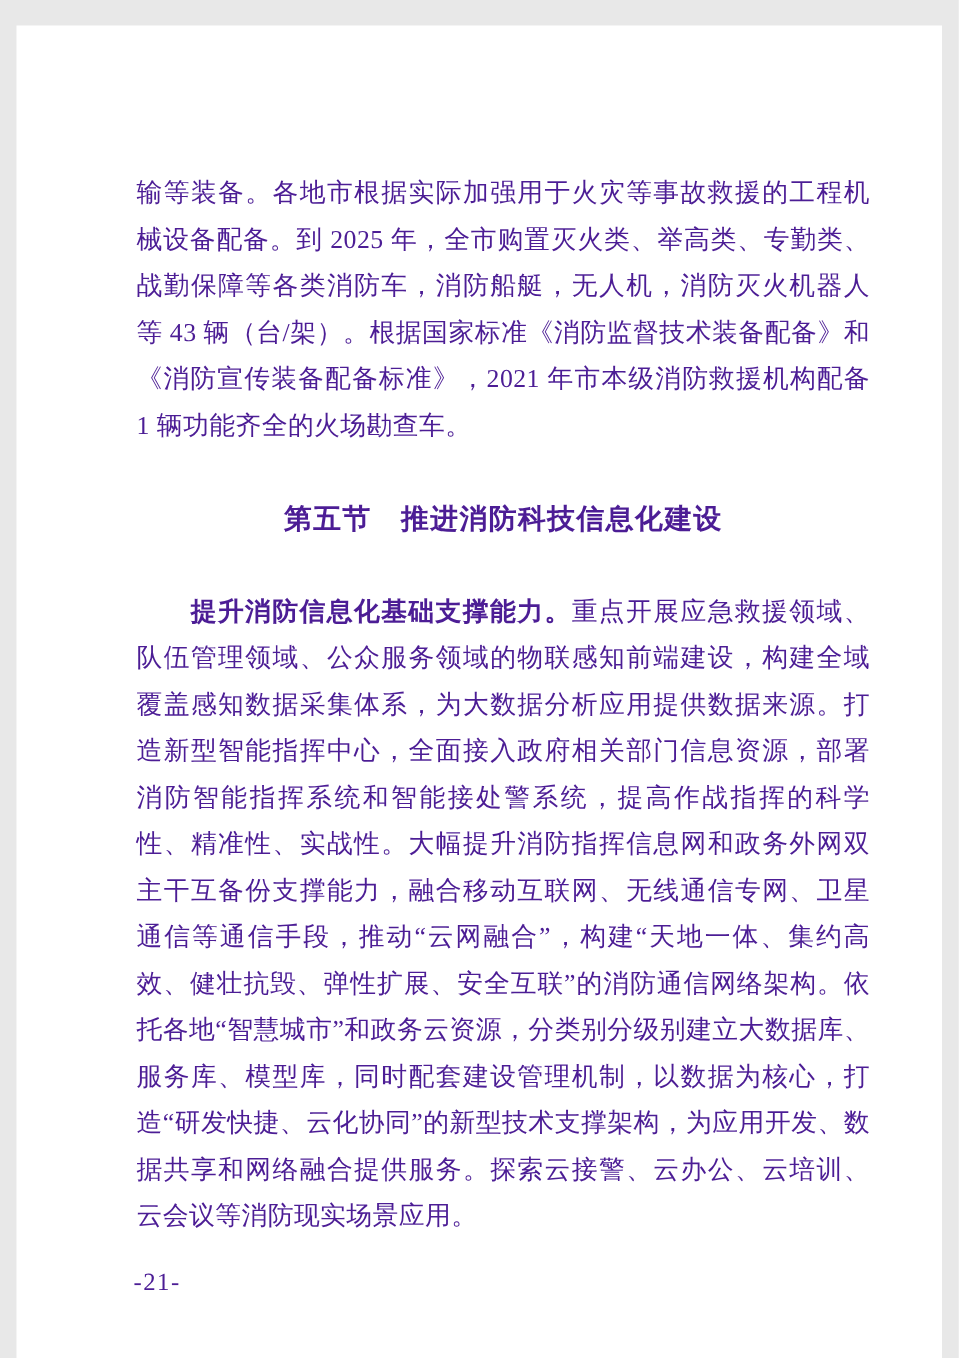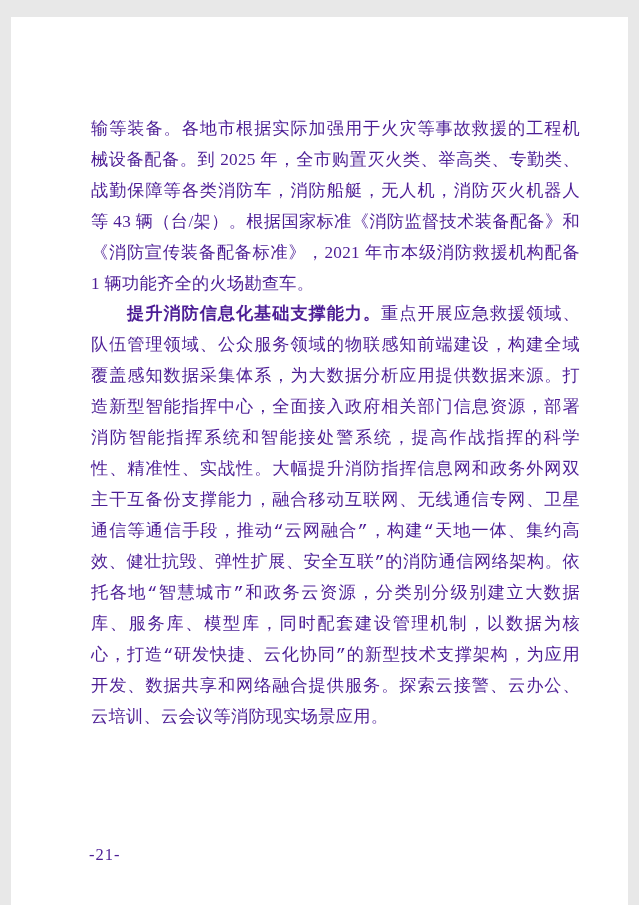--- a/index.html
+++ b/index.html
@@ -27,21 +27,20 @@
     text-align: justify;
     text-justify: inter-character;
     letter-spacing: 0.3px;
   }
   .para {
     margin: 0;
   }
   .para-indent {
     margin: 0;
     text-indent: 2.1em;
-    font-family: Liberation Mono, monospace;
   }
   .section-heading {
     margin: 33px 0 29px 0;
     text-align: center;
     font-size: 18.5px;
     font-weight: bold;
     line-height: 31px;
     letter-spacing: 1px;
   }
   .lead-bold {
@@ -57,20 +56,21 @@
 </style>
 </head>
 <body>
 
 <div class="page">
 
   <div class="text-block">
 
     <p class="para">输等装备。各地市根据实际加强用于火灾等事故救援的工程机械设备配备。到 2025 年，全市购置灭火类、举高类、专勤类、战勤保障等各类消防车，消防船艇，无人机，消防灭火机器人等 43 辆（台/架）。根据国家标准《消防监督技术装备配备》和《消防宣传装备配备标准》，2021 年市本级消防救援机构配备 1 辆功能齐全的火场勘查车。</p>
 
+    <h2 class="section-heading">第五节　推进消防科技信息化建设</h2>
 
     <p class="para-indent"><span class="lead-bold">提升消防信息化基础支撑能力。</span><span>重点开展应急救援领域、队伍管理领域、公众服务领域的物联感知前端建设，构建全域覆盖感知数据采集体系，为大数据分析应用提供数据来源。打造新型智能指挥中心，全面接入政府相关部门信息资源，部署消防智能指挥系统和智能接处警系统，提高作战指挥的科学性、精准性、实战性。大幅提升消防指挥信息网和政务外网双主干互备份支撑能力，融合移动互联网、无线通信专网、卫星通信等通信手段，推动“云网融合”，构建“天地一体、集约高效、健壮抗毁、弹性扩展、安全互联”的消防通信网络架构。依托各地“智慧城市”和政务云资源，分类别分级别建立大数据库、服务库、模型库，同时配套建设管理机制，以数据为核心，打造“研发快捷、云化协同”的新型技术支撑架构，为应用开发、数据共享和网络融合提供服务。探索云接警、云办公、云培训、云会议等消防现实场景应用。</span></p>
 
   </div>
 
   <div class="page-number">-21-</div>
 
 </div>
 
 </body></html>

